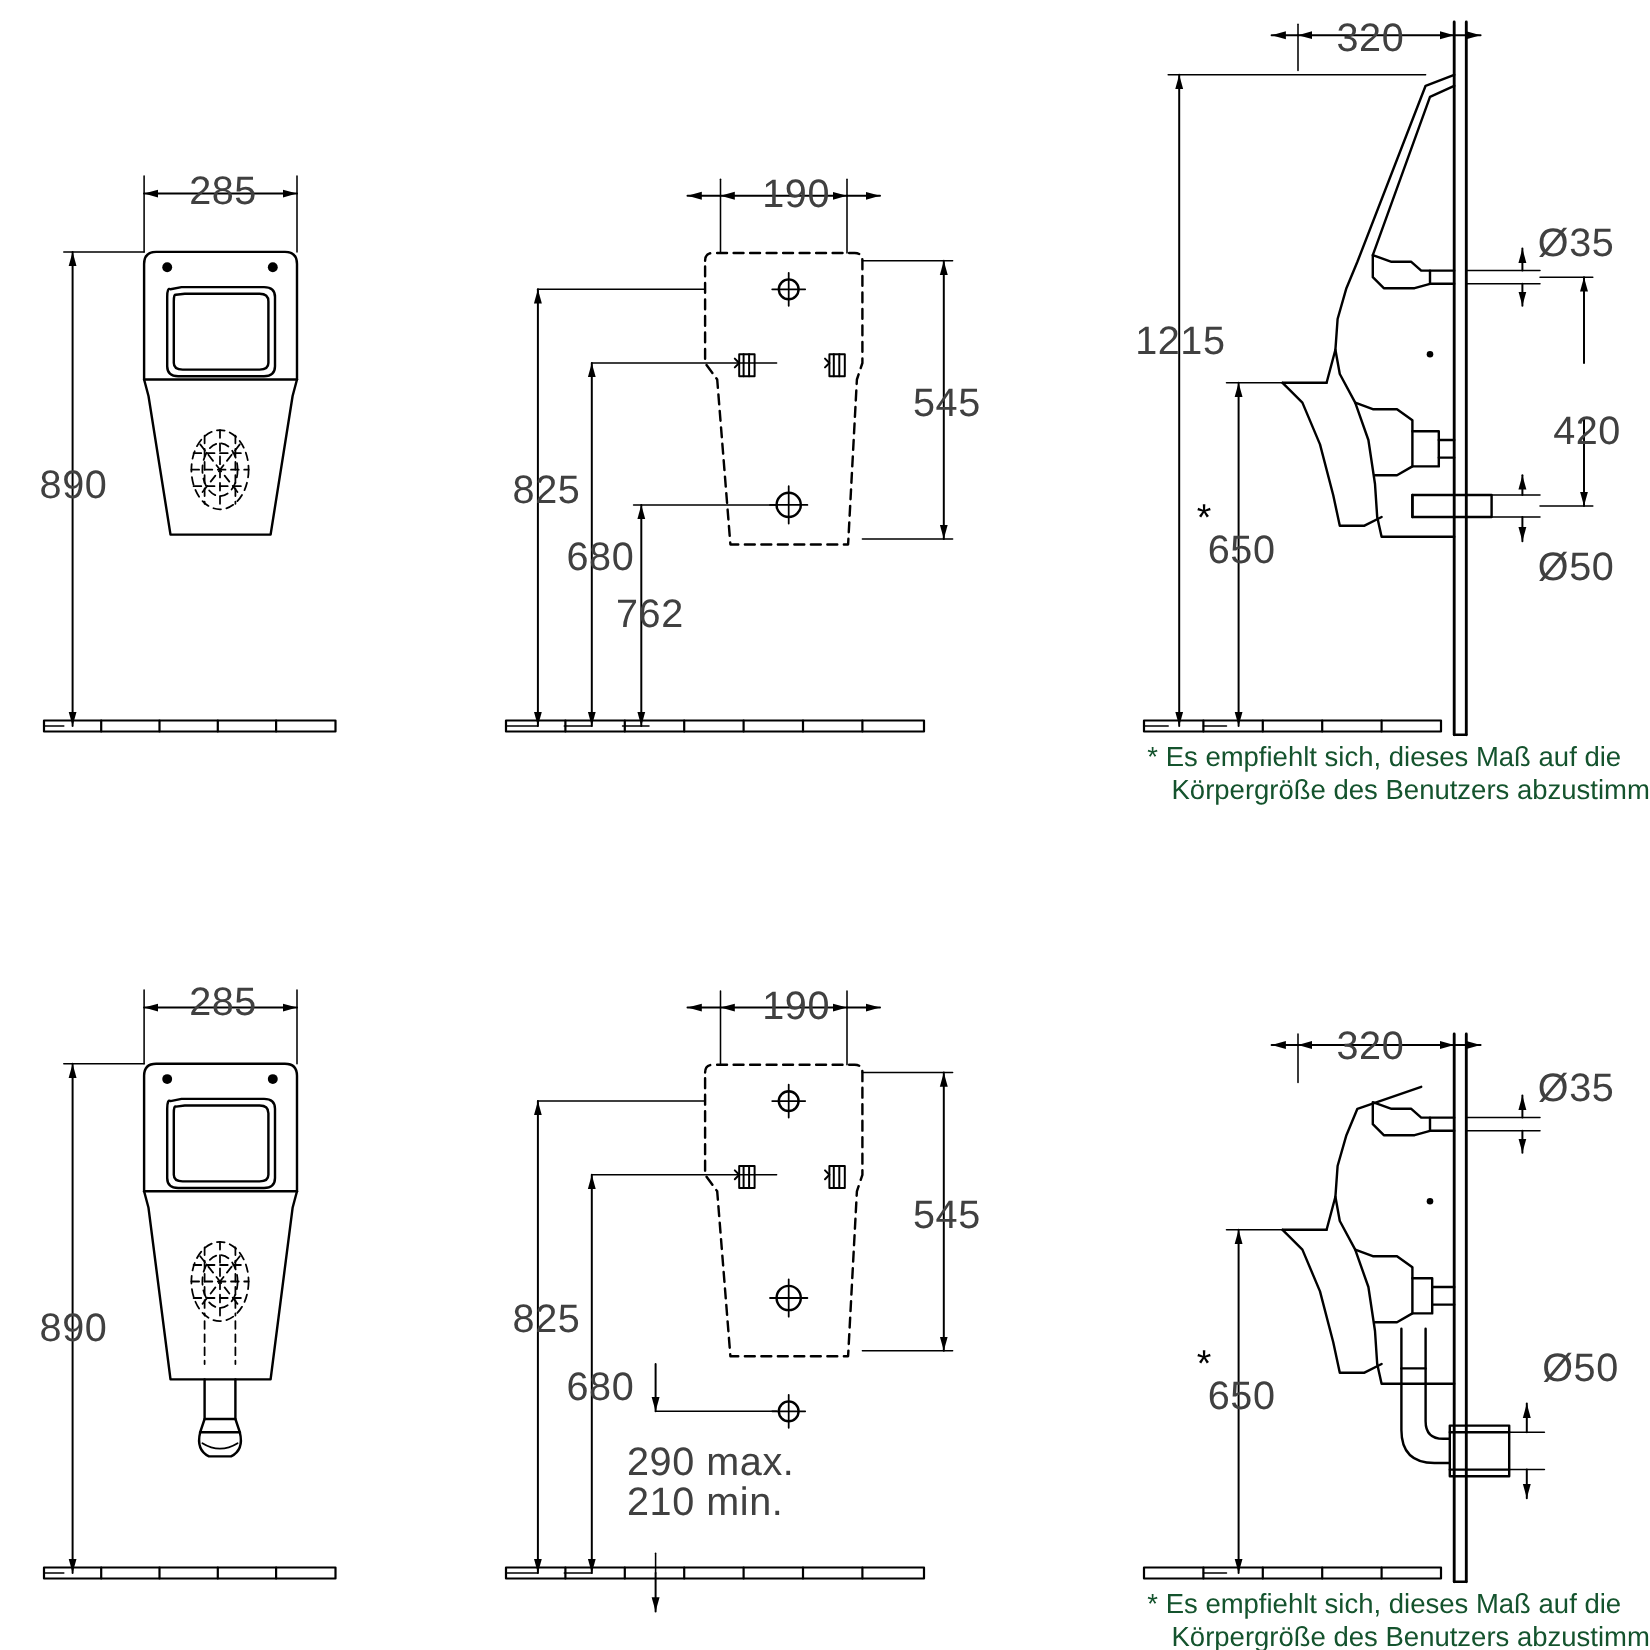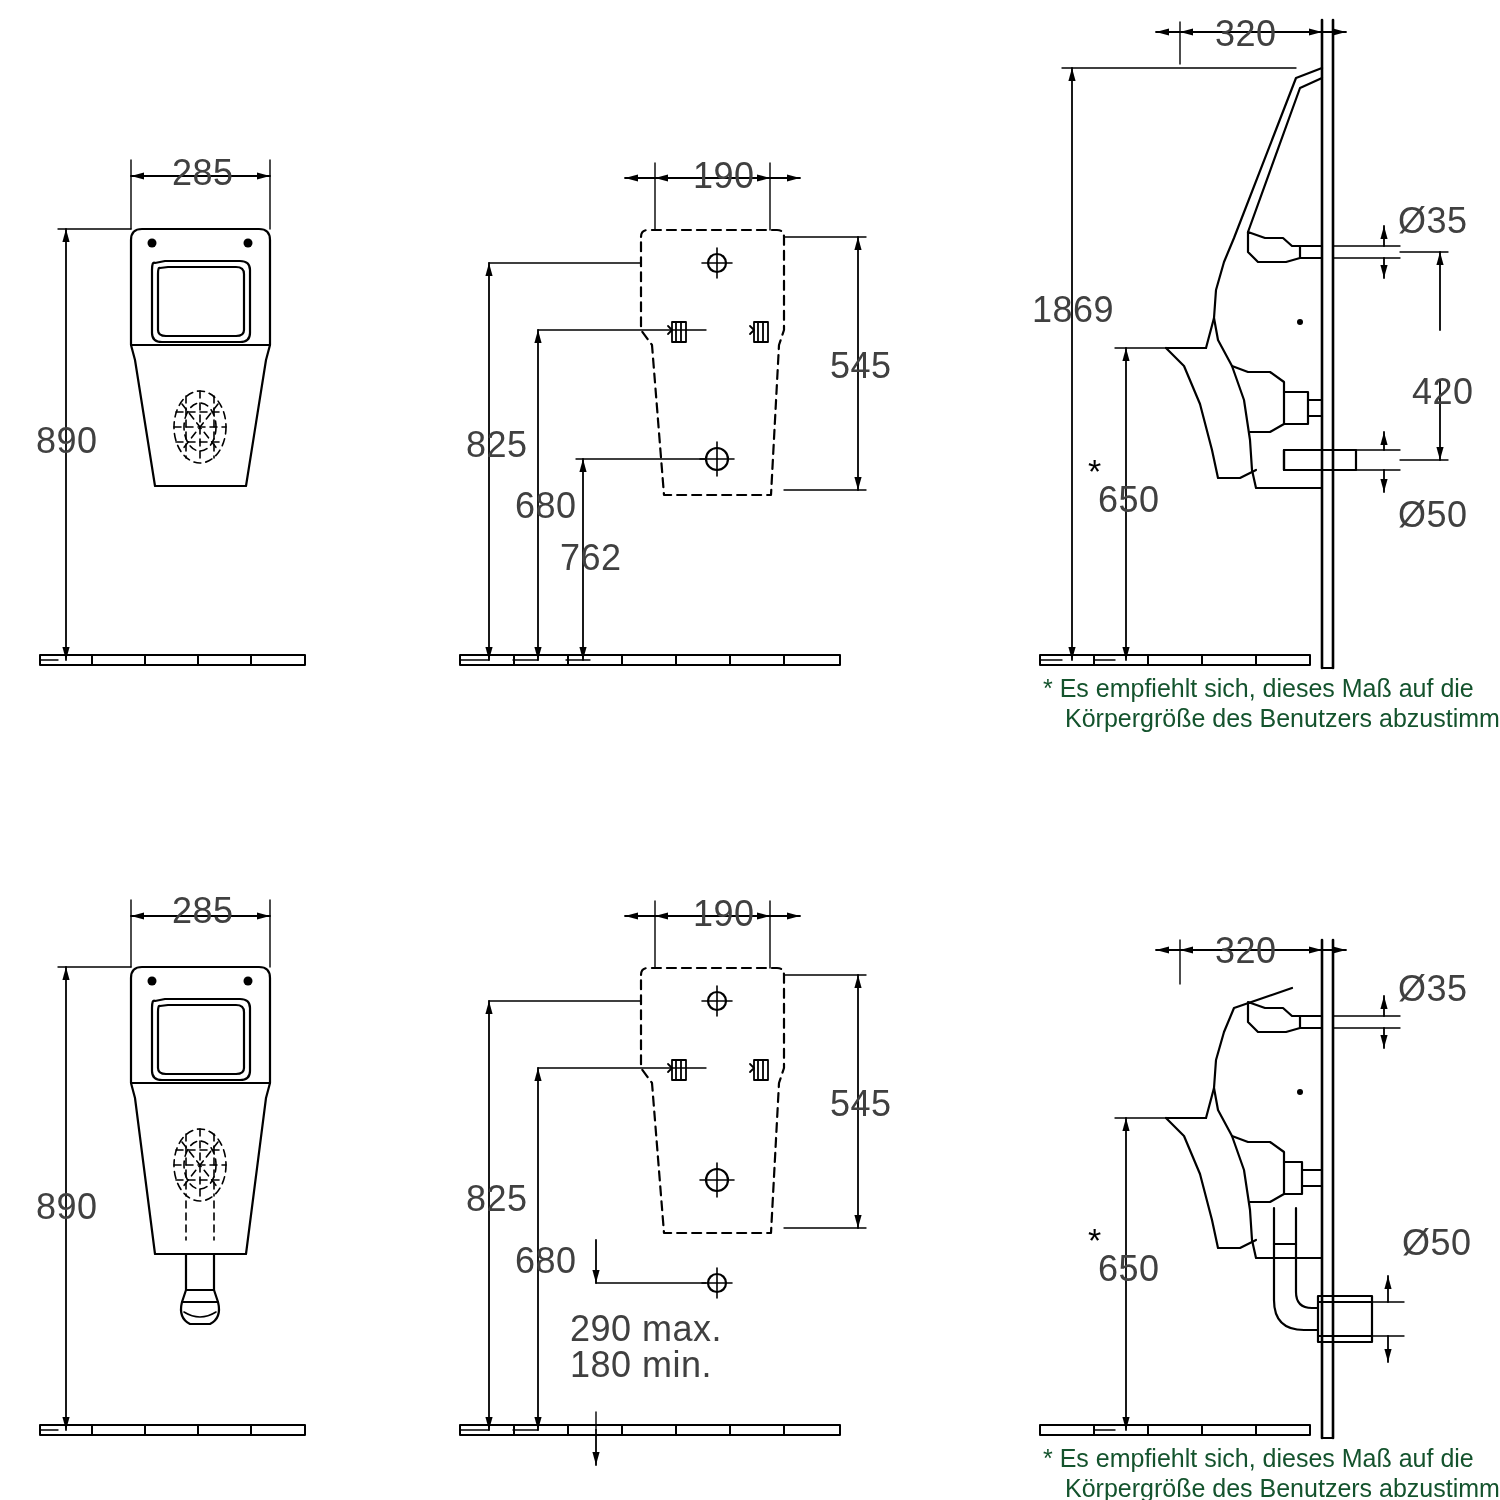--- a/index.html
+++ b/index.html
@@ -336,39 +336,39 @@
   <div class="dim-label" style="left:172px; top:152px;">285</div>
   <div class="dim-label" style="left:36px; top:420px;">890</div>
 
   <div class="dim-label" style="left:693px; top:155px;">190</div>
   <div class="dim-label" style="left:830px; top:345px;">545</div>
   <div class="dim-label" style="left:466px; top:424px;">825</div>
   <div class="dim-label" style="left:515px; top:485px;">680</div>
   <div class="dim-label" style="left:560px; top:537px;">762</div>
 
   <div class="dim-label" style="left:1215px; top:13px;">320</div>
-  <div class="dim-label" style="left:1032px; top:289px;">1869</div>
+  <div class="dim-label" style="left:1032px; top:289px;">1215</div>
   <div class="dim-label" style="left:1098px; top:479px;">650</div>
   <div class="star" style="left:1088px; top:452px;">*</div>
   <div class="dim-label" style="left:1398px; top:200px;">Ø35</div>
   <div class="dim-label" style="left:1412px; top:341px;margin-top:30px;">420</div>
   <div class="dim-label" style="left:1398px; top:494px;">Ø50</div>
 
   <div class="note" style="left:1043px; top:672px;">* Es empfiehlt sich, dieses Maß auf die</div>
   <div class="note" style="left:1065px; top:702px;">Körpergröße  des Benutzers abzustimmen!</div>
 
   <div class="dim-label" style="left:172px; top:890px;">285</div>
   <div class="dim-label" style="left:36px; top:1186px;">890</div>
 
   <div class="dim-label" style="left:693px; top:893px;">190</div>
   <div class="dim-label" style="left:830px; top:1083px;">545</div>
   <div class="dim-label" style="left:466px; top:1178px;">825</div>
   <div class="dim-label" style="left:515px; top:1240px;">680</div>
   <div class="dim-label" style="left:570px; top:1308px;">290 max.</div>
-  <div class="dim-label" style="left:570px; top:1344px;">180 min.</div>
+  <div class="dim-label" style="left:570px; top:1344px;">210 min.</div>
 
   <div class="dim-label" style="left:1215px; top:930px;">320</div>
   <div class="dim-label" style="left:1098px; top:1248px;">650</div>
   <div class="star" style="left:1088px; top:1221px;">*</div>
   <div class="dim-label" style="left:1398px; top:968px;">Ø35</div>
   <div class="dim-label" style="left:1402px; top:1222px;">Ø50</div>
 
   <div class="note" style="left:1043px; top:1442px;">* Es empfiehlt sich, dieses Maß auf die</div>
   <div class="note" style="left:1065px; top:1472px;">Körpergröße  des Benutzers abzustimmen!</div>
 

